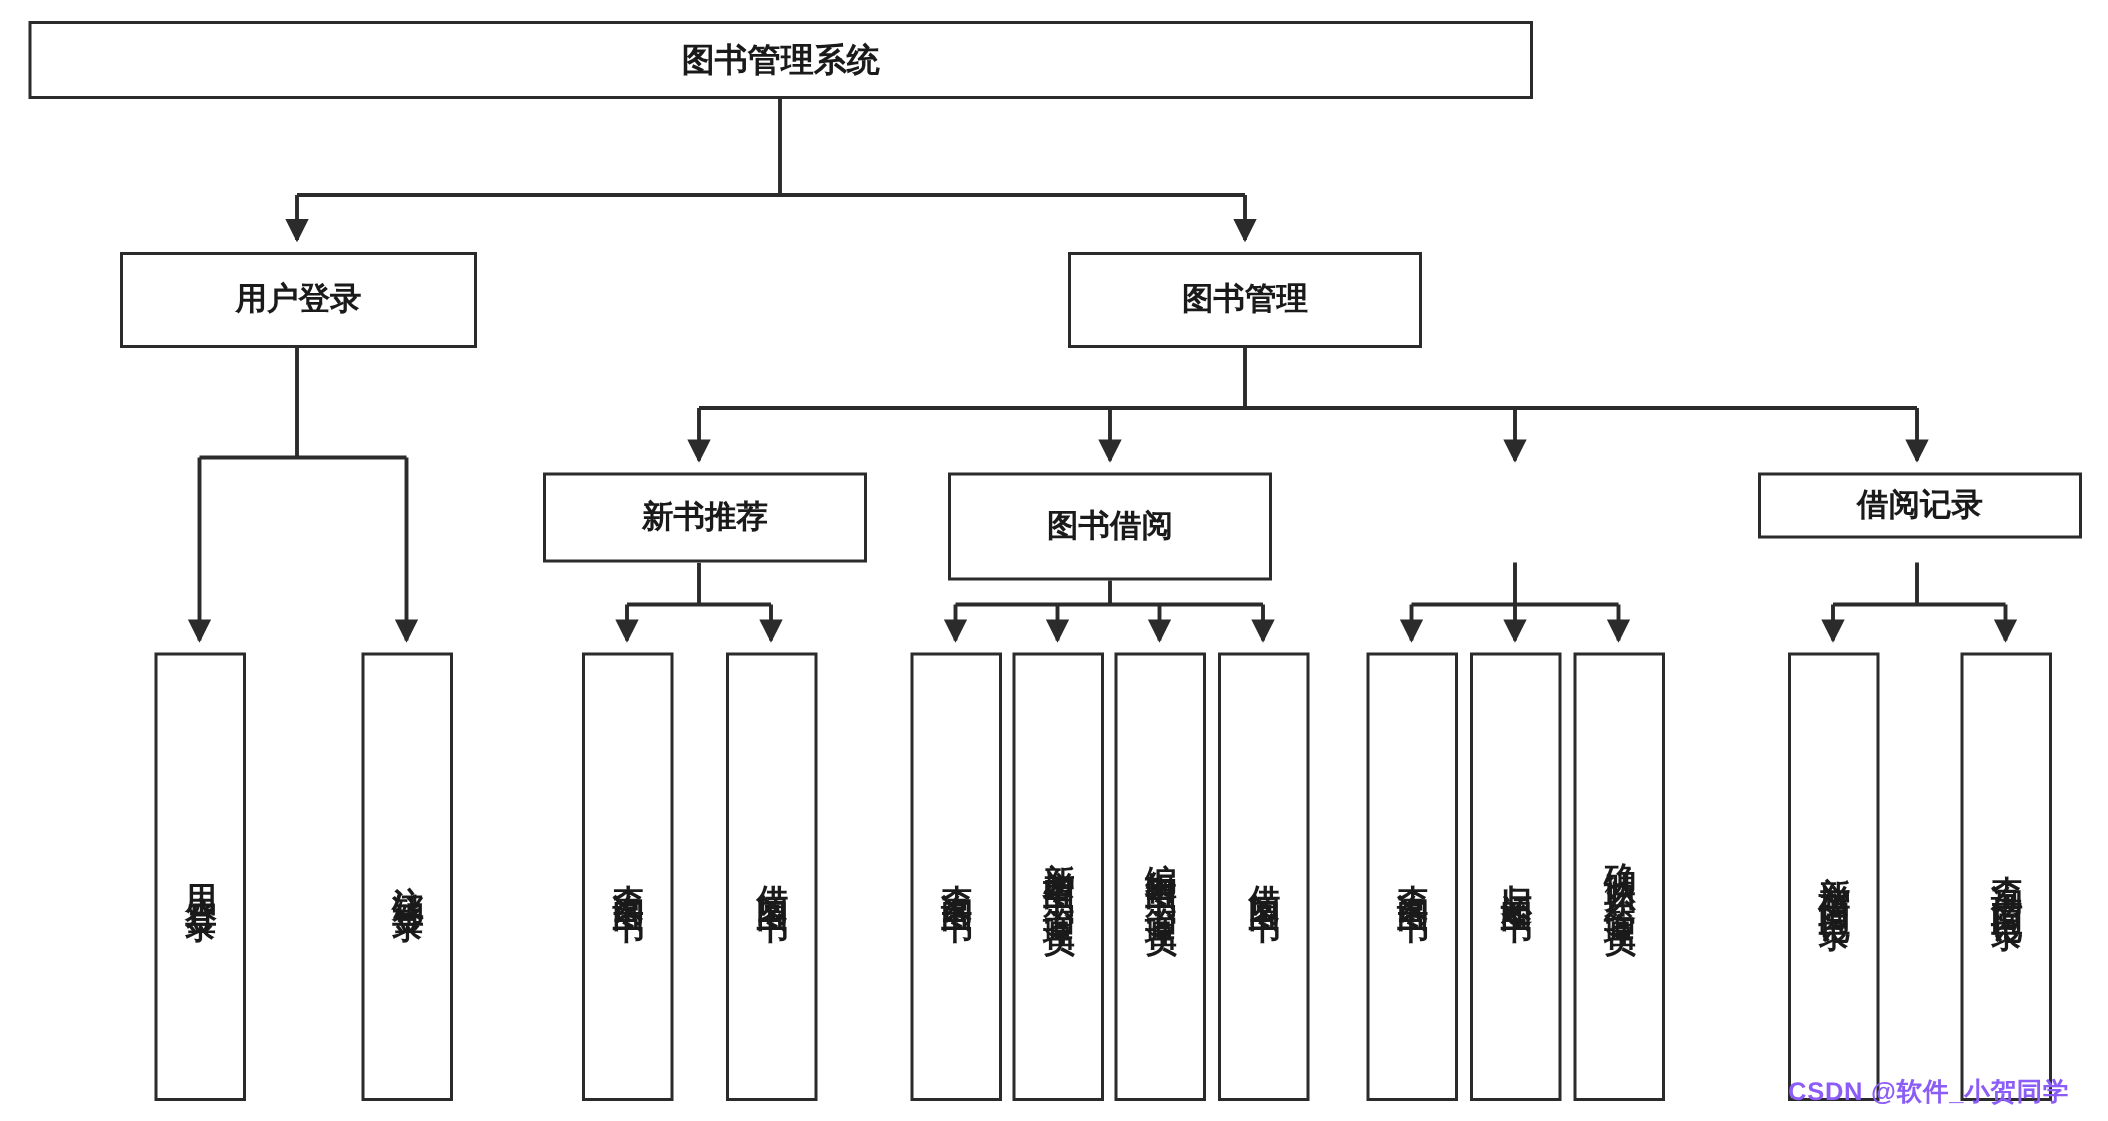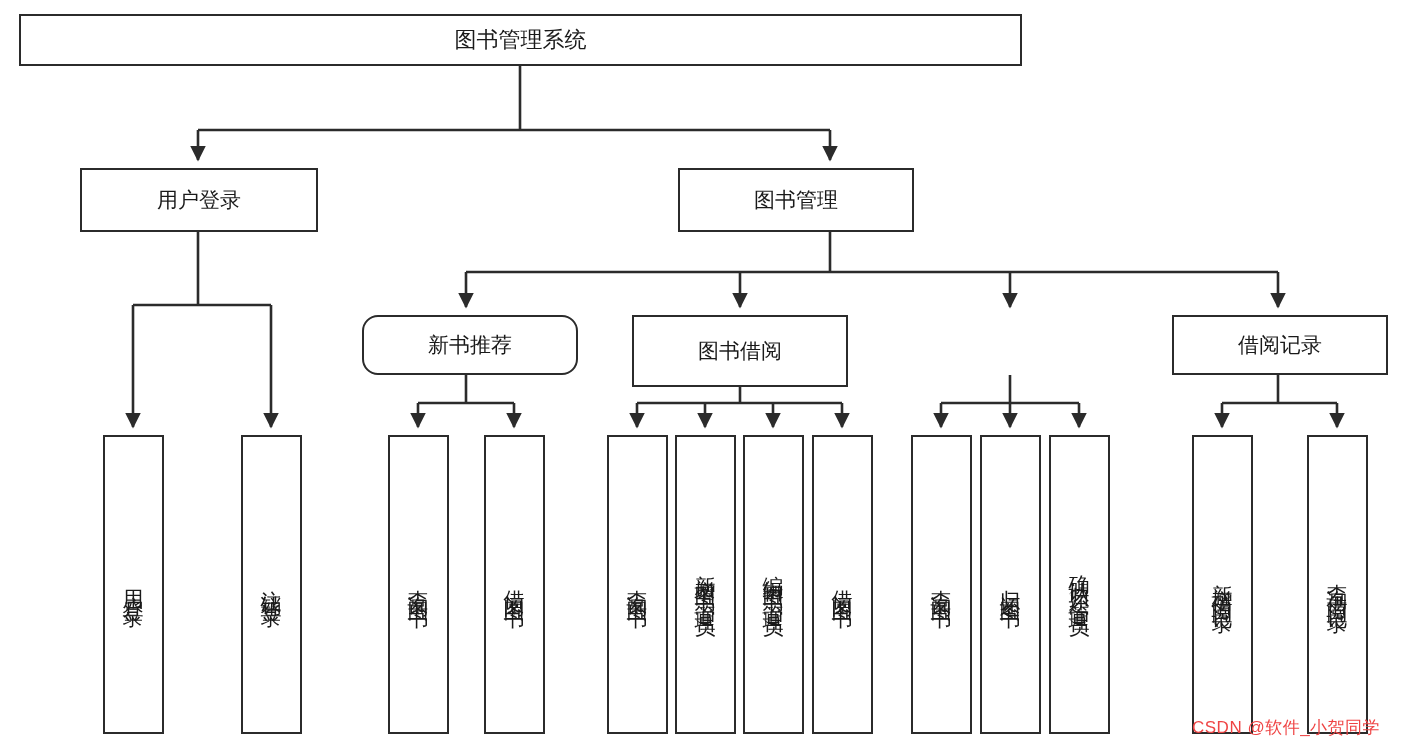--- a/index.html
+++ b/index.html
@@ -9,20 +9,21 @@
   }
   body {
     font-family: "Liberation Sans", "DejaVu Sans", sans-serif;
   }
   #canvas {
     position: relative;
     width: 1405px;
     height: 747px;
     background: #ffffff;
     overflow: hidden;
+    font-weight: bold;
   }
   svg#wires {
     position: absolute;
     left: 0;
     top: 0;
     width: 1405px;
     height: 747px;
     pointer-events: none;
   }
   .node {
@@ -52,21 +53,21 @@
     writing-mode: vertical-rl;
     text-orientation: upright;
     letter-spacing: 6px;
     line-height: 1;
     white-space: nowrap;
     text-align: center;
   }
   .watermark {
     position: absolute;
     font-size: 17px;
-    color: #ef4444;
+    color: #8b5cf6;
     white-space: nowrap;
     letter-spacing: 0.5px;
   }
 </style>
 </head>
 <body>
 
 <div id="canvas">
 
   <svg id="wires" viewBox="0 0 1405 747">
@@ -119,31 +120,31 @@
     </g>
   </svg>
 
   <div class="node node-root" style="left:19px; top:14px; width:1003px; height:52px;">
     <span class="label">图书管理系统</span>
   </div>
 
   <div class="node node-l1" style="left:80px; top:168px; width:238px; height:64px;">
     <span class="label">用户登录</span>
   </div>
-  <div class="node node-l1" style="left:678px; top:168px; width:236px; height:64px;">
+  <div class="node node-l1" style="left:712px; top:168px; width:236px; height:64px;">
     <span class="label">图书管理</span>
   </div>
 
-  <div class="node node-l2" style="left:362px; top:315px; width:216px; height:60px;border-radius:16px;">
+  <div class="node node-l2" style="left:362px; top:315px; width:216px; height:60px;">
     <span class="label">新书推荐</span>
   </div>
   <div class="node node-l2" style="left:632px; top:315px; width:216px; height:72px;">
     <span class="label">图书借阅</span>
   </div>
-  <div class="node node-l2" style="left:1172px; top:315px; width:216px; height:60px;">
+  <div class="node node-l2" style="left:1172px; top:315px; width:216px; height:44px;">
     <span class="label">借阅记录</span>
   </div>
 
   <div class="node node-leaf" style="left:103px; top:435px; width:61px; height:299px;">
     <span class="label">用户登录</span>
   </div>
   <div class="node node-leaf" style="left:241px; top:435px; width:61px; height:299px;">
     <span class="label">注销登录</span>
   </div>
 

